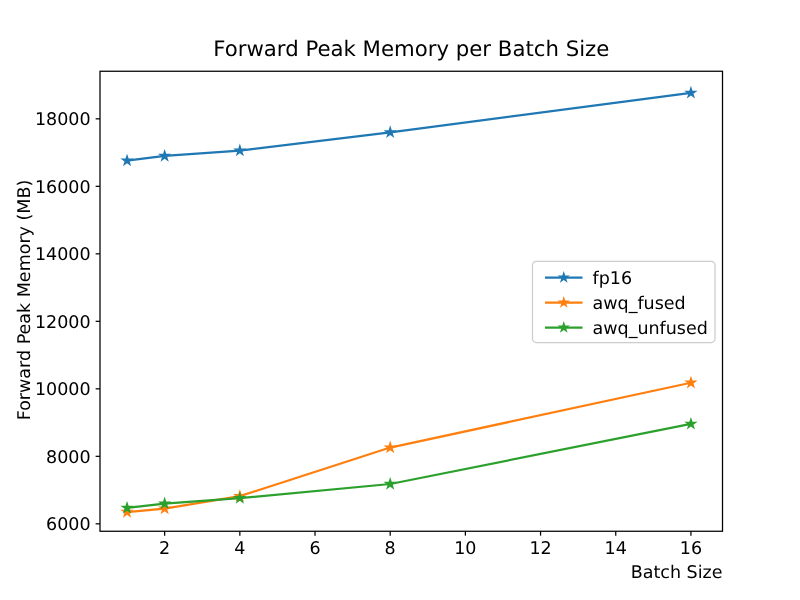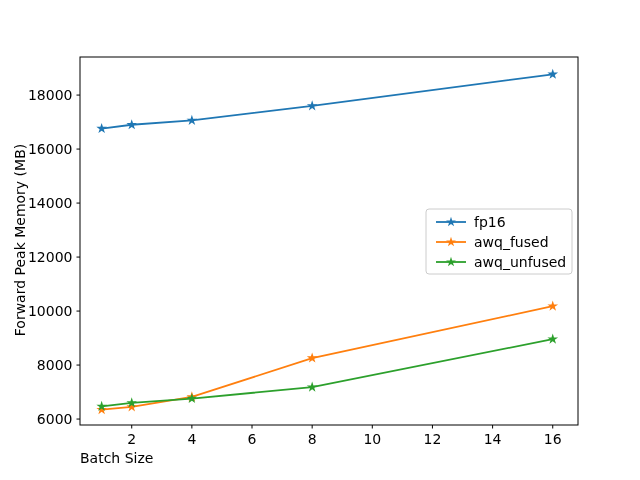--- a/index.html
+++ b/index.html
@@ -7,21 +7,21 @@
     position:relative;width:640px;height:480px;background:#ffffff;
     font-family:"DejaVu Sans","Liberation Sans",sans-serif;color:#000000;
     overflow:hidden;
   }
   .figure svg{position:absolute;left:0;top:0;}
   .chart-title{
     position:absolute;left:80px;width:498px;top:31px;text-align:center;
     font-size:17px;line-height:1.1;color:#000000;
   }
   .x-axis-label{
-    position:absolute;left:80px;width:498px;top:450px;text-align:left;
+    position:absolute;left:80px;width:498px;top:450px;text-align:right;
     font-size:14px;color:#000000;
   }
   .y-axis-label{
     position:absolute;left:20px;top:240px;
     transform:translate(-50%,-50%) rotate(-90deg);
     font-size:14px;white-space:nowrap;color:#000000;
   }
 </style>
 </head>
 <body>
@@ -83,15 +83,16 @@
         <path d="M451.00,216.80L452.17,220.39L455.95,220.39L452.89,222.61L454.06,226.21L451.00,223.99L447.94,226.21L449.11,222.61L446.05,220.39L449.83,220.39Z" fill="#1f77b4"></path>
         <text x="474" y="227.04" font-size="14" fill="#000000">fp16</text>
         <line x1="436" y1="242" x2="466" y2="242" stroke="#ff7f0e" stroke-width="1.8"></line>
         <path d="M451.00,236.80L452.17,240.39L455.95,240.39L452.89,242.61L454.06,246.21L451.00,243.99L447.94,246.21L449.11,242.61L446.05,240.39L449.83,240.39Z" fill="#ff7f0e"></path>
         <text x="474" y="247.04" font-size="14" fill="#000000">awq_fused</text>
         <line x1="436" y1="262" x2="466" y2="262" stroke="#2ca02c" stroke-width="1.8"></line>
         <path d="M451.00,256.80L452.17,260.39L455.95,260.39L452.89,262.61L454.06,266.21L451.00,263.99L447.94,266.21L449.11,262.61L446.05,260.39L449.83,260.39Z" fill="#2ca02c"></path>
         <text x="474" y="267.04" font-size="14" fill="#000000">awq_unfused</text>
       </g>
     </svg>
+  <div class="chart-title">Forward Peak Memory per Batch Size</div>
   <div class="x-axis-label">Batch Size</div>
   <div class="y-axis-label">Forward Peak Memory (MB)</div>
 </div>
 
 </body></html>

